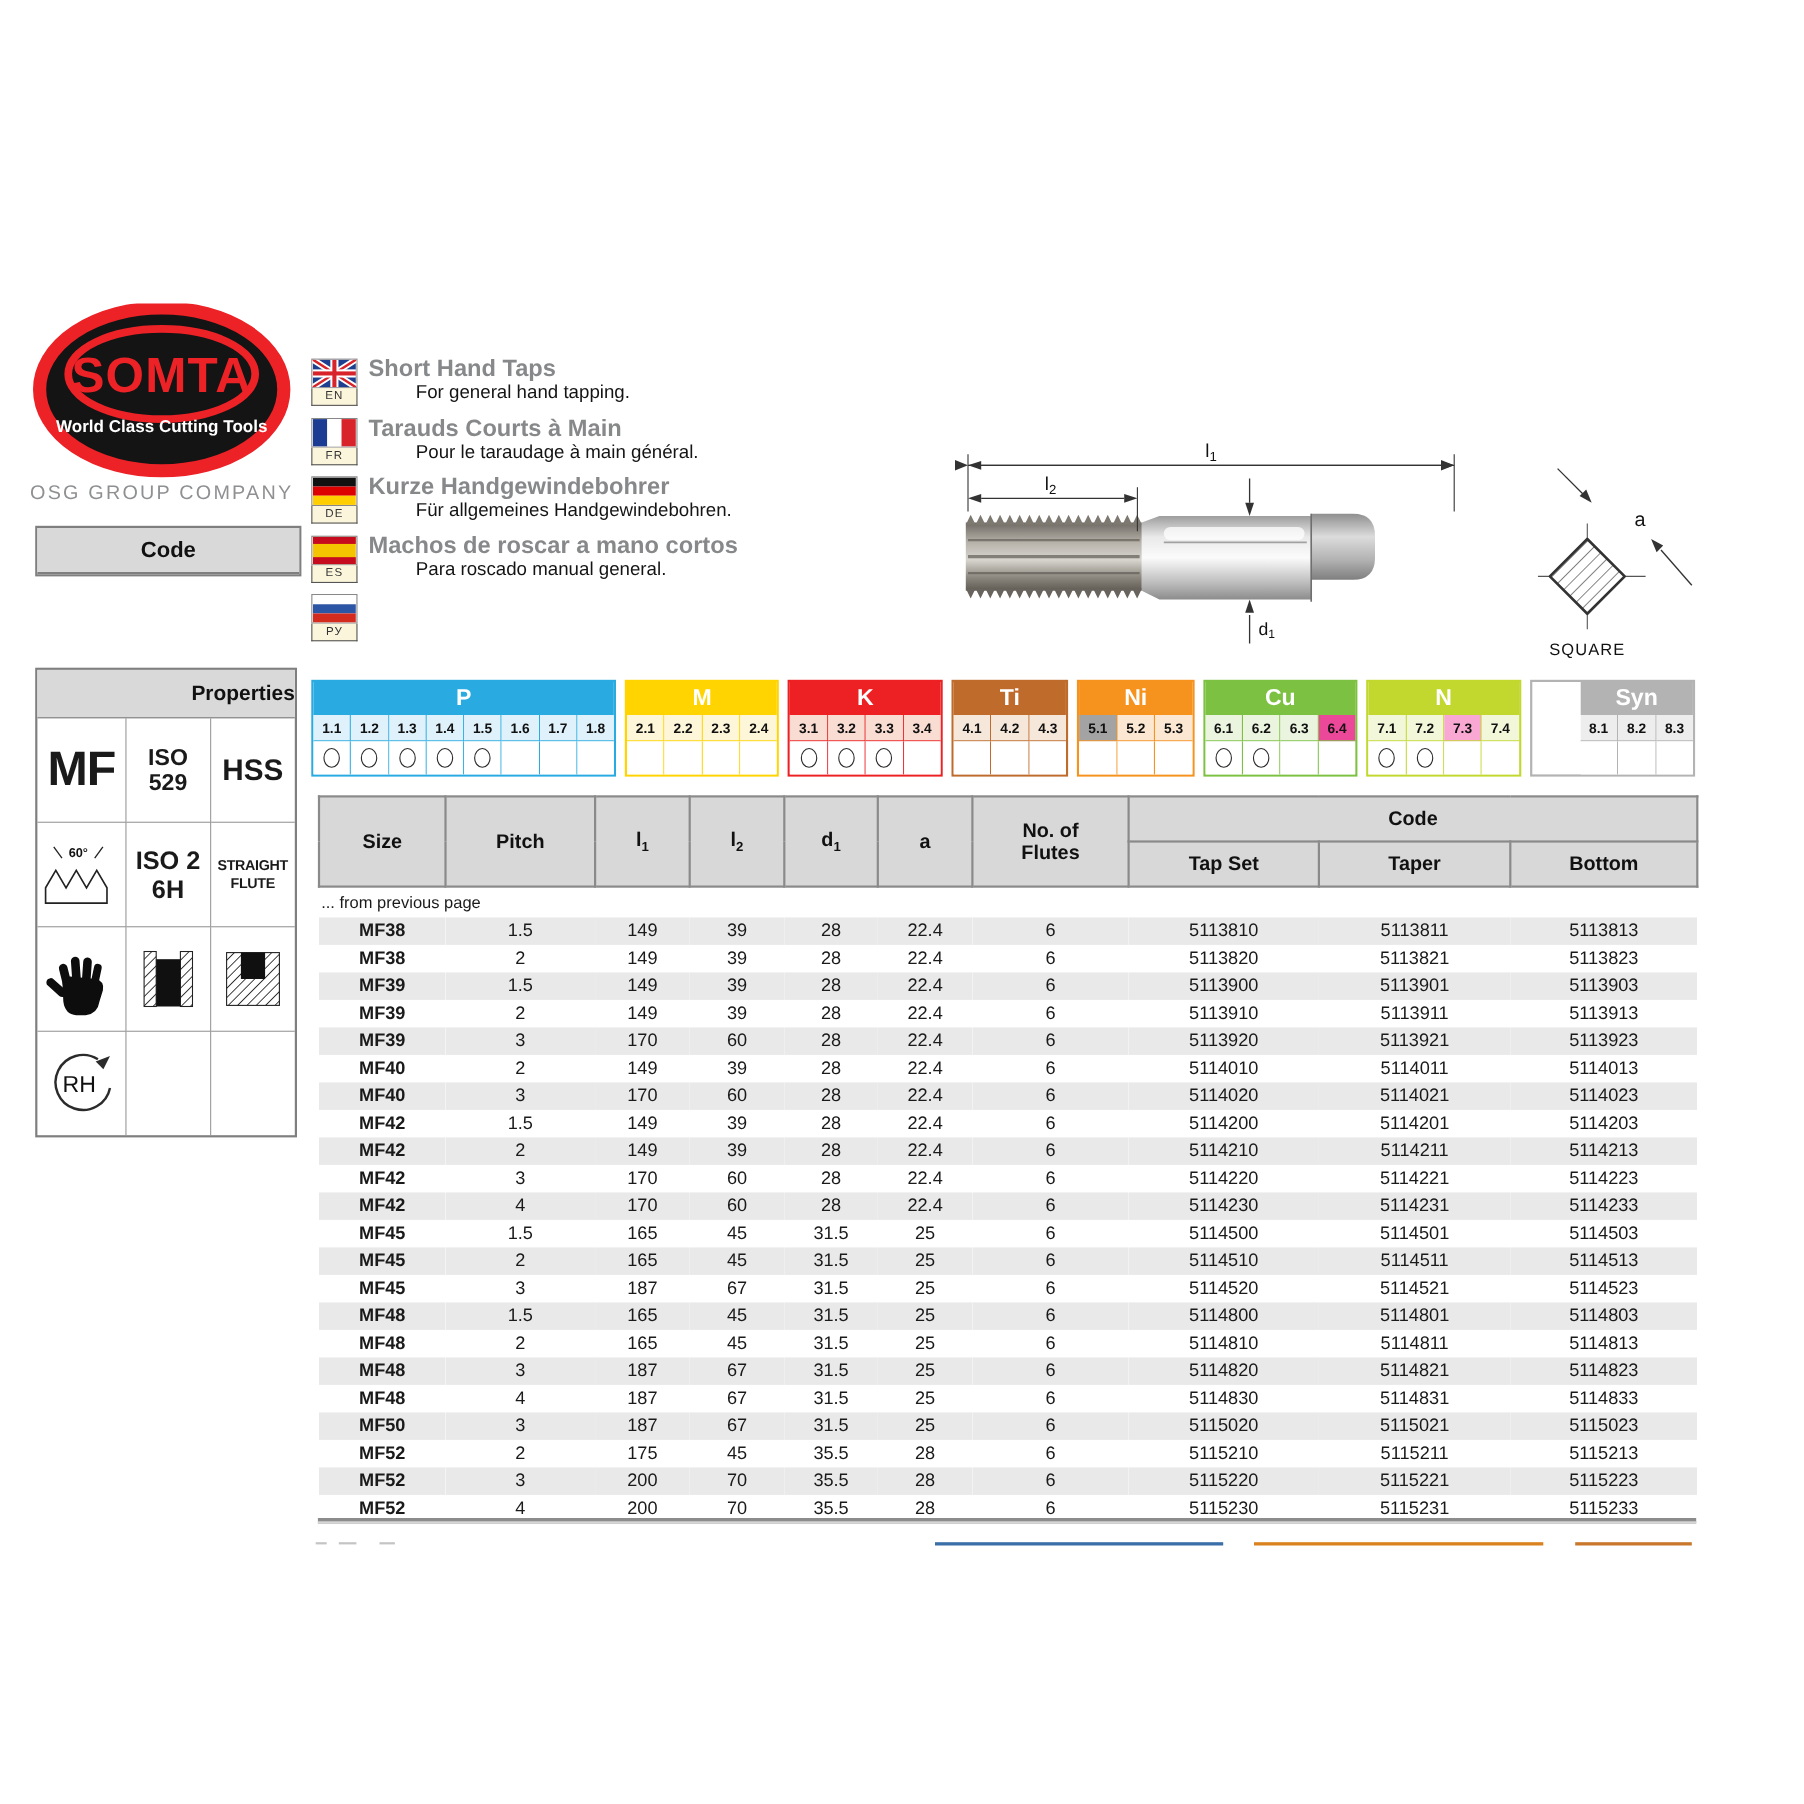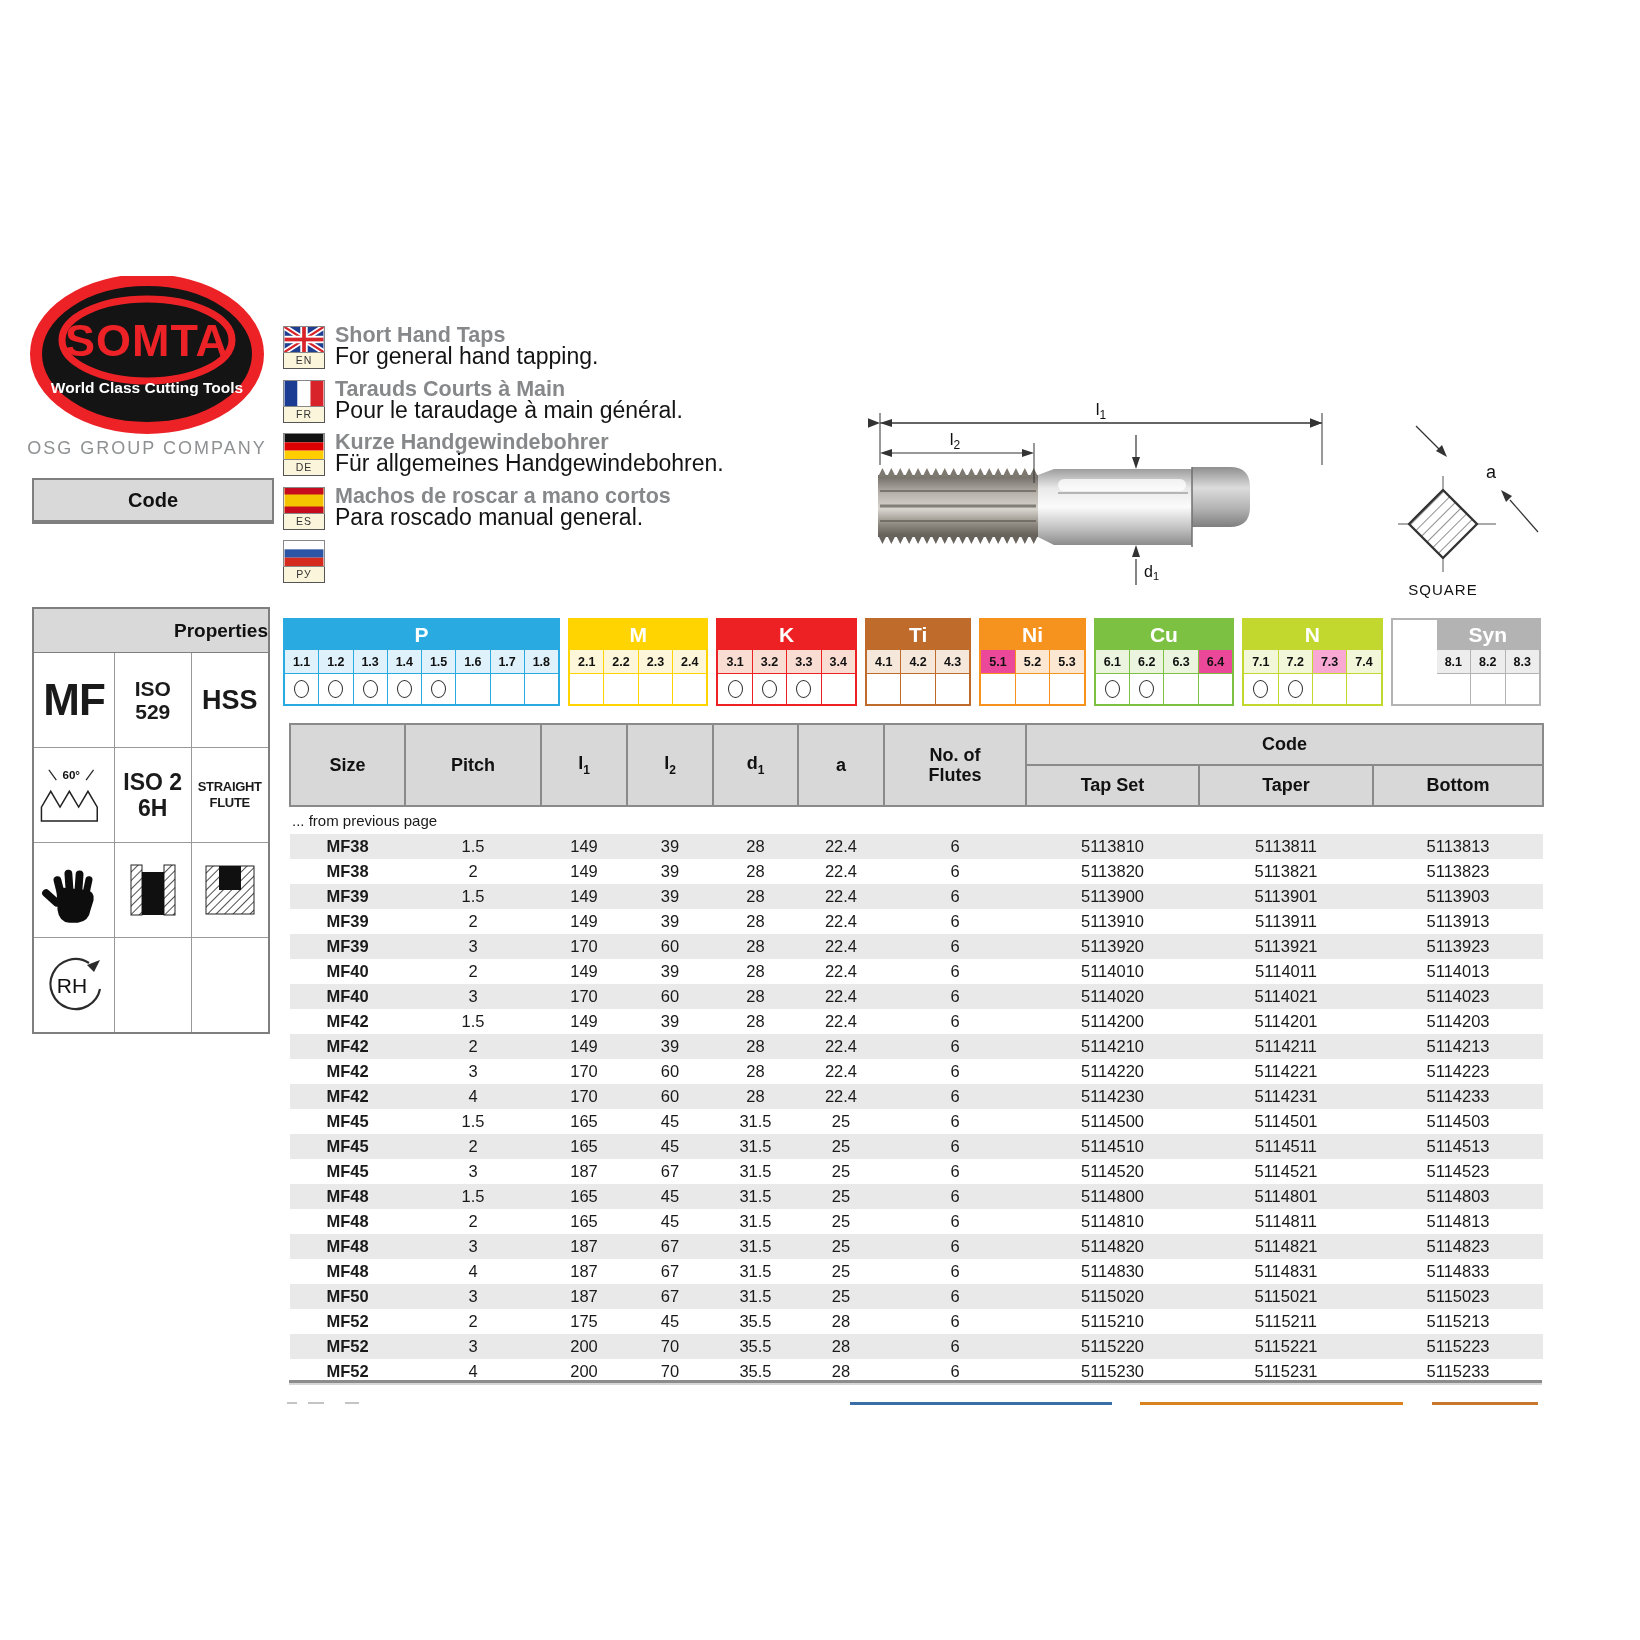--- a/index.html
+++ b/index.html
@@ -31,21 +31,21 @@
   .t-flute{font-size:13px;font-weight:bold;line-height:16px;letter-spacing:-0.3px;}
 
   
   .lang{left:283px;height:53px;width:560px;}
   .flagcol{position:absolute;left:0;top:2px;width:42px;}
   .flag{width:42px;height:27px;display:block;border:1px solid #888;box-sizing:border-box;}
   .flagtag{width:42px;height:16px;box-sizing:border-box;border:1px solid #555;border-top:none;
         background:#fbf5dc;font-size:10.5px;line-height:14px;text-align:center;color:#333;letter-spacing:1px;}
   .ltxt{position:absolute;left:52px;top:0;}
   .ltitle{font-size:21.5px;font-weight:bold;color:#86888a;line-height:23px;}
-  .lsub{font-size:23px;color:#141414;line-height:19px;}
+  .lsub{font-size:17px;color:#141414;line-height:19px;margin-left:43px;}
 
   
   .matbar{left:283px;top:618px;width:1258px;display:flex;gap:8px;}
   .mat-sec{border:2px solid;flex-basis:0;background:#fff;}
   .mat-head{height:30px;line-height:30px;text-align:center;color:#fff;font-weight:bold;font-size:21px;}
   .mat-row{display:flex;}
   .mat-num{flex:1;height:24px;line-height:24px;text-align:center;font-size:12.5px;font-weight:bold;color:#111;
         border-right:1px solid;border-bottom:1px solid;box-sizing:border-box;}
   .mat-cir{flex:1;height:30px;display:flex;align-items:center;justify-content:center;
         border-right:1px solid;box-sizing:border-box;background:#fff;}
@@ -409,21 +409,21 @@
         </div>
         <div class="mat-row">
           <div class="mat-cir" style="border-color: rgb(190, 107, 44);"></div>
           <div class="mat-cir" style="border-color: rgb(190, 107, 44);"></div>
           <div class="mat-cir" style="border-color: rgb(190, 107, 44); border-right-width: 0px;"></div>
         </div>
       </div>
       <div class="mat-sec" style="border-color: rgb(246, 146, 30); flex-grow: 3;">
         <div class="mat-head" style="background: rgb(246, 146, 30);">Ni</div>
         <div class="mat-row">
-          <div class="mat-num" style="background: #ec4899; border-color: rgb(246, 146, 30);">5.1</div>
+          <div class="mat-num" style="background: #a3a3a3; border-color: rgb(246, 146, 30);">5.1</div>
           <div class="mat-num" style="background: rgb(252, 232, 210); border-color: rgb(246, 146, 30);">5.2</div>
           <div class="mat-num" style="background: rgb(252, 232, 210); border-color: rgb(246, 146, 30); border-right-width: 0px;">5.3</div>
         </div>
         <div class="mat-row">
           <div class="mat-cir" style="border-color: rgb(246, 146, 30);"></div>
           <div class="mat-cir" style="border-color: rgb(246, 146, 30);"></div>
           <div class="mat-cir" style="border-color: rgb(246, 146, 30); border-right-width: 0px;"></div>
         </div>
       </div>
       <div class="mat-sec" style="border-color: rgb(124, 193, 66); flex-grow: 4;">

